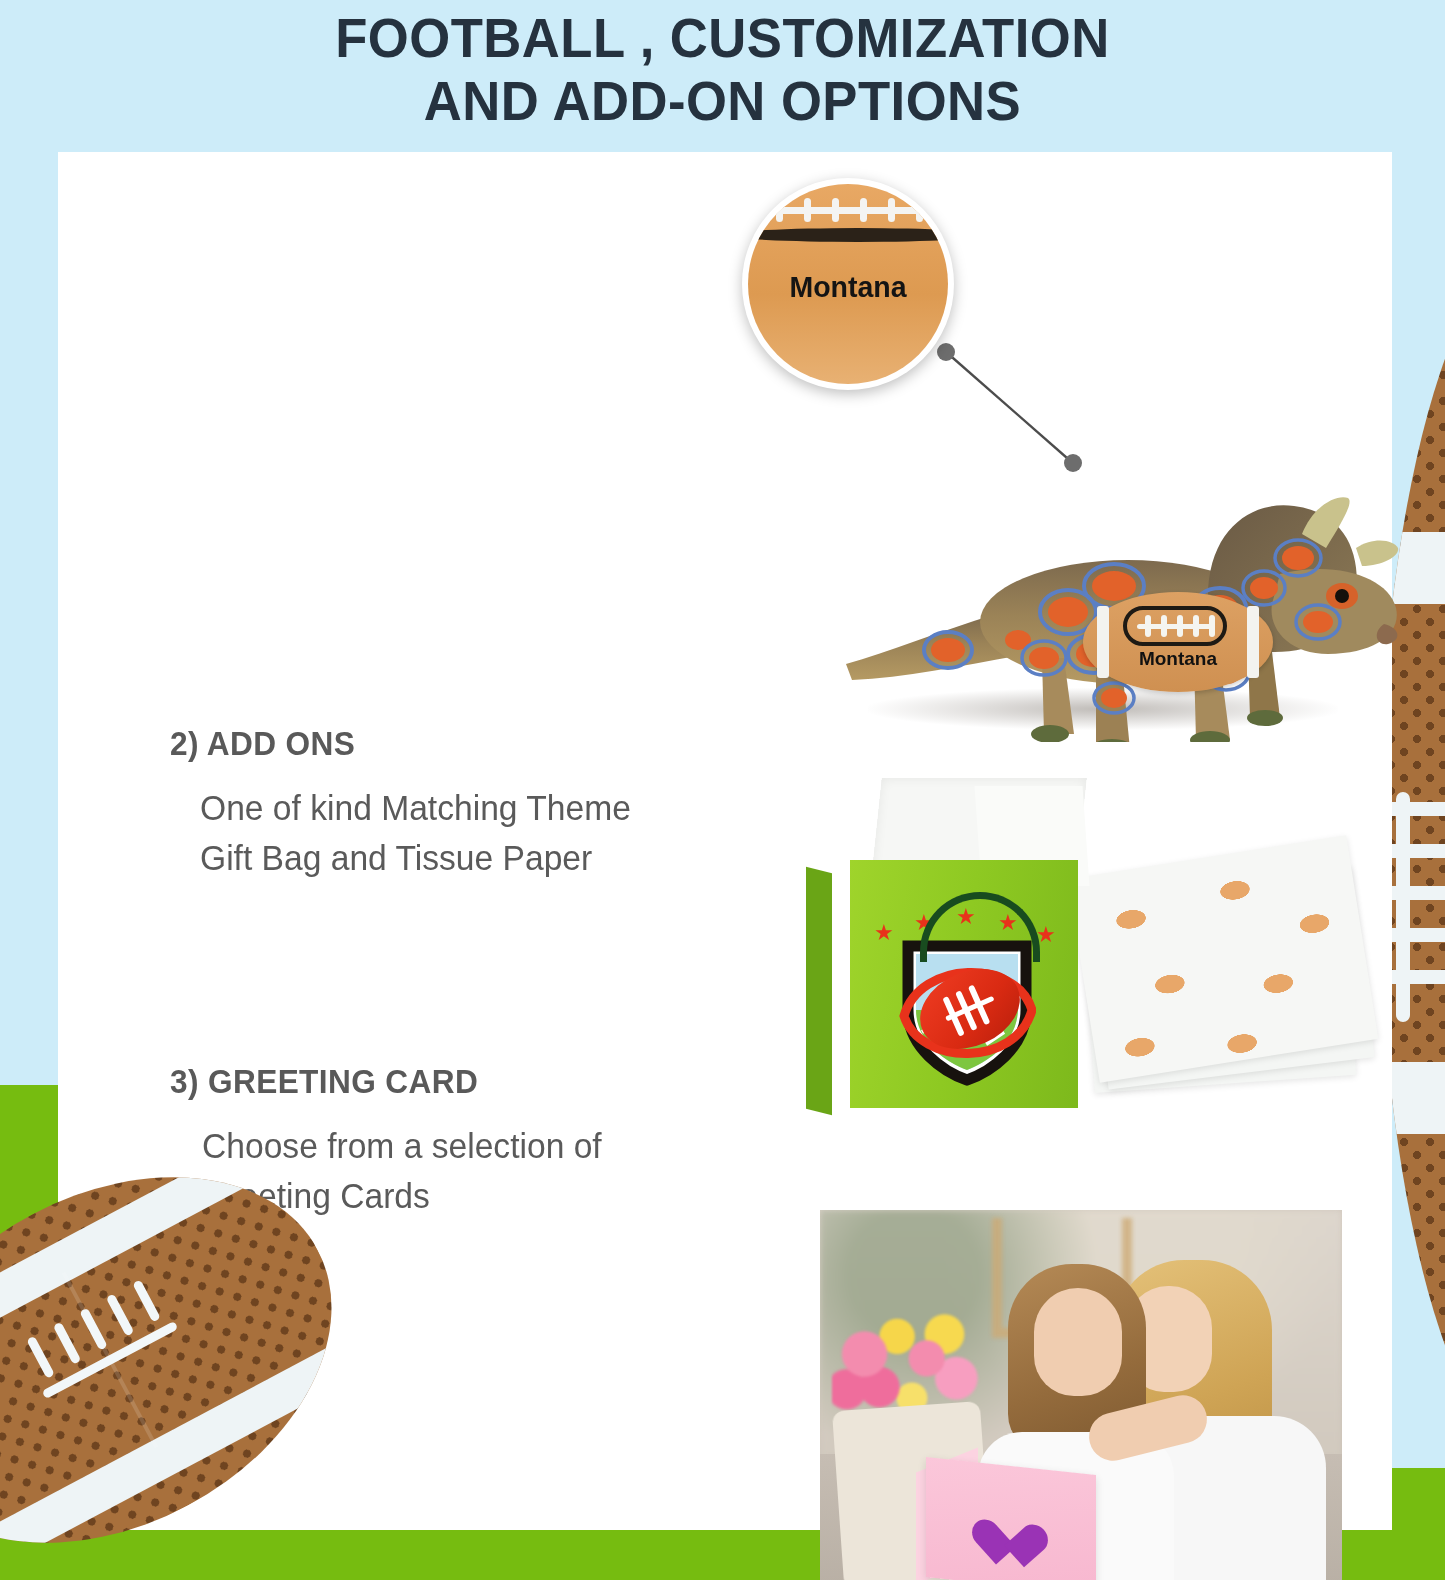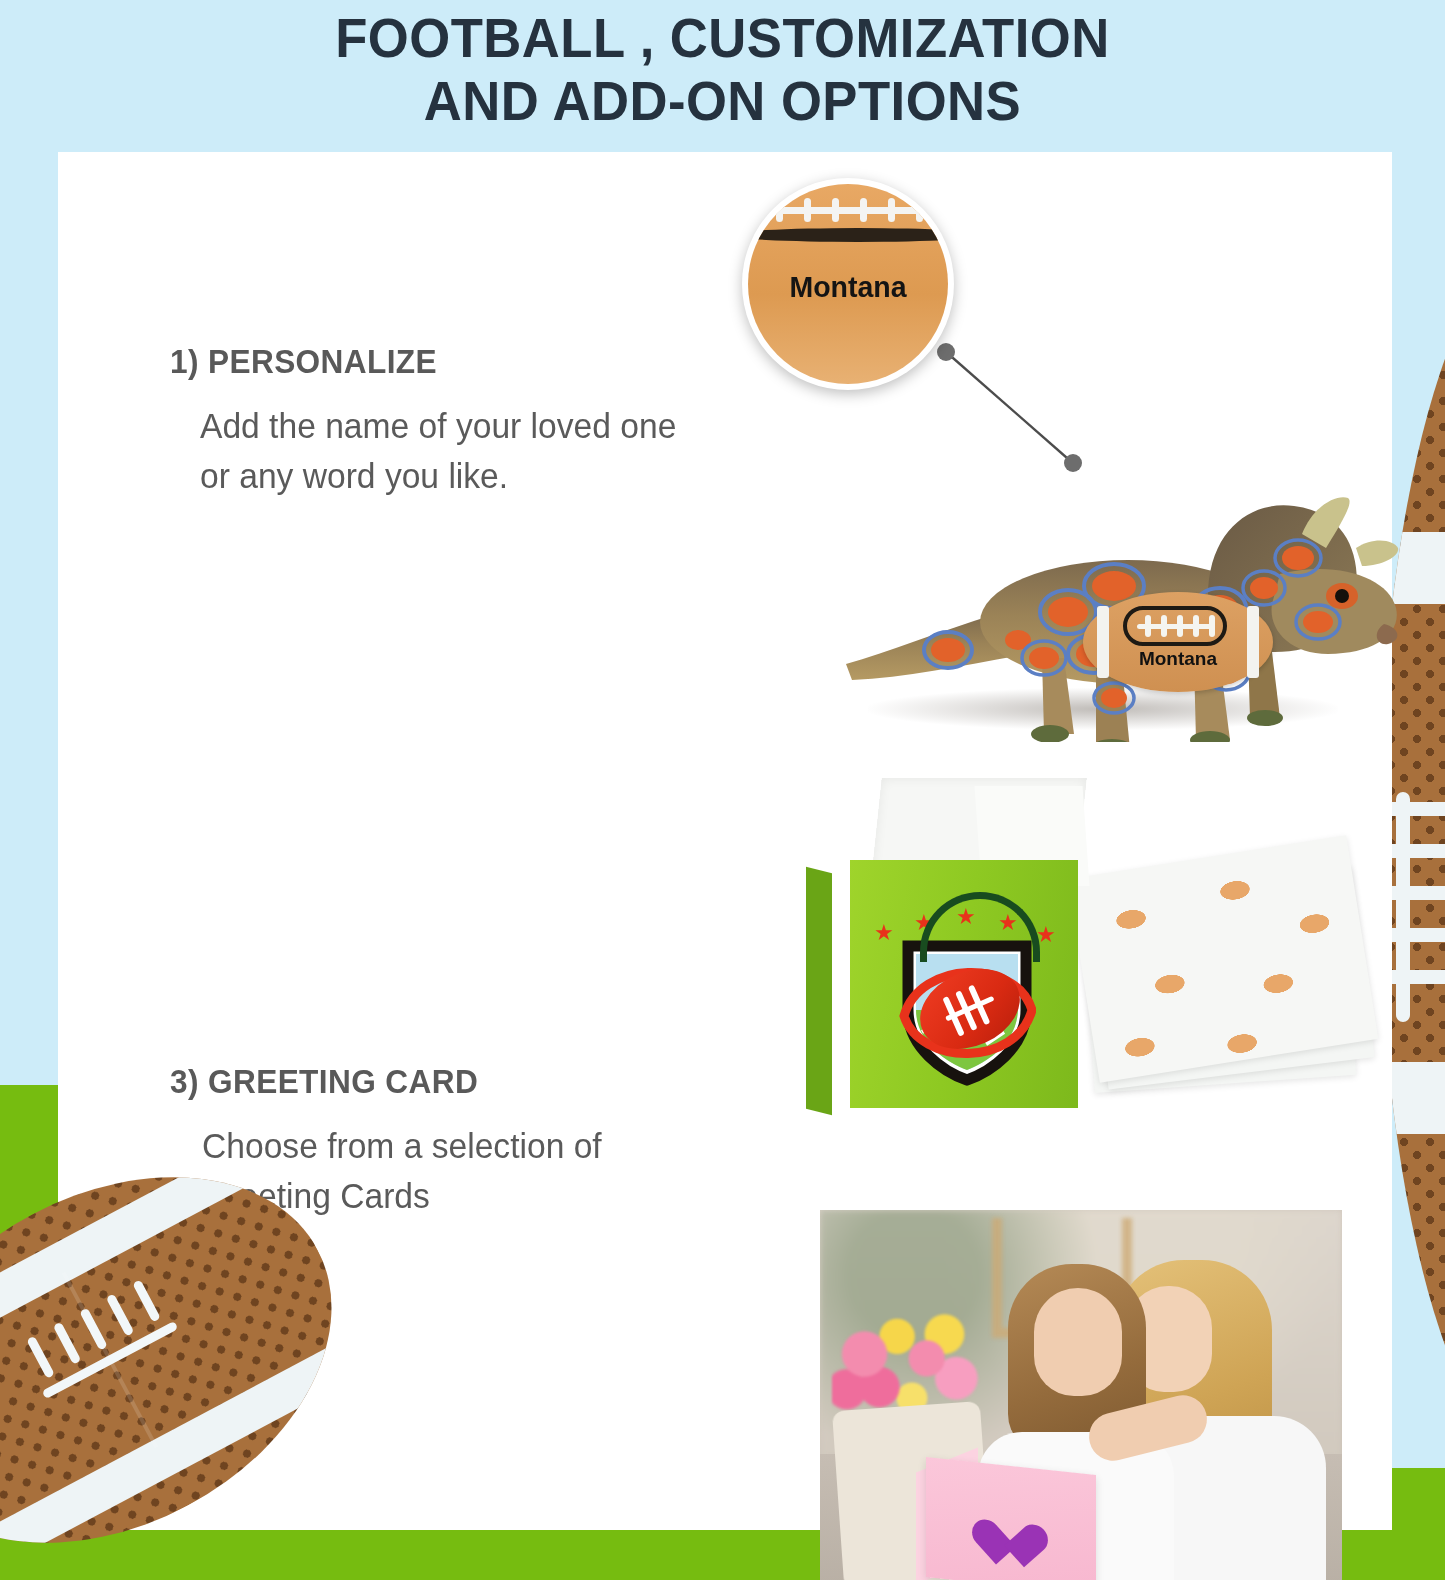--- a/index.html
+++ b/index.html
@@ -394,26 +394,26 @@
   <div class="rlace" style="top:738px"></div>
 </div>
 
 <h1 class="title">FOOTBALL , CUSTOMIZATION
 AND ADD-ON OPTIONS</h1>
 
 <div class="panel">
 
   <div class="steps">
 
-    <div class="step step-1">
-      <div class="step-head">1) PERSONALIZE</div>
-      <div class="step-body">Add the name of your loved one
-or any word you like.</div>
+
+    <div class="step step-2">
+      <div class="step-head">2) ADD ONS</div>
+      <div class="step-body">One of kind Matching Theme
+Gift Bag and Tissue Paper</div>
     </div>
-
 
     <div class="step step-3">
       <div class="step-head">3) GREETING CARD</div>
       <div class="step-body">Choose from a selection of
  Greeting Cards</div>
     </div>
 
   </div>
 
   <div class="dino-wrap">

